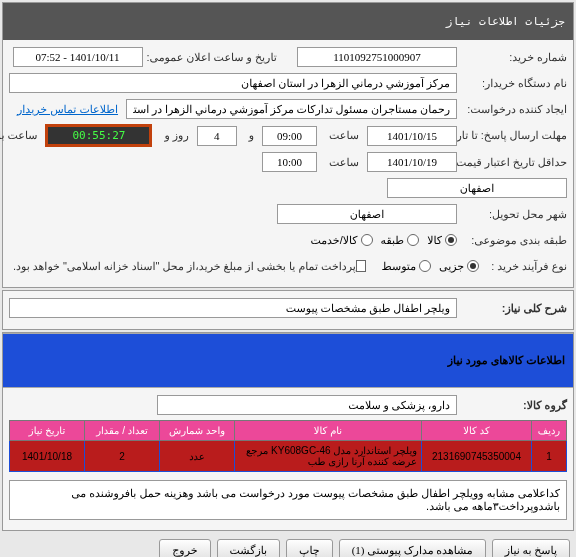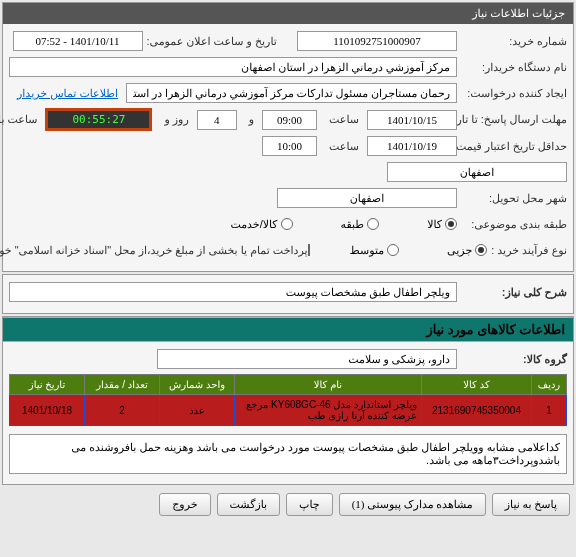--- a/index.html
+++ b/index.html
@@ -14,23 +14,24 @@
   direction: rtl;
 }
 .panel {
   background: #f5f5f5;
   border: 1px solid #999;
   margin: 2px;
 }
 .panel-header {
   background: #555;
   color: #fff;
-  padding: 4px 8px;
+  padding: 12px 8px;
   font-size: 11px;
   font-weight: normal;
+  font-family: Liberation Mono, monospace;
 }
 .panel-body {
   padding: 6px;
 }
 .form-row {
   display: flex;
   align-items: center;
   margin-bottom: 4px;
   min-height: 22px;
   flex-wrap: nowrap;
@@ -54,21 +55,20 @@
 }
 .radio-group {
   display: flex;
   gap: 8px;
   align-items: center;
 }
 .radio-item {
   display: flex;
   align-items: center;
   gap: 3px;
-  margin-left: 40px;
 }
 .radio-circle {
   width: 12px;
   height: 12px;
   border: 1px solid #666;
   border-radius: 50%;
   background: #fff;
   display: inline-flex;
   align-items: center;
   justify-content: center;
@@ -95,34 +95,34 @@
 .two-col {
   display: flex;
 }
 .col-right {
   flex: 0 0 52%;
 }
 .col-left {
   flex: 0 0 48%;
 }
 .section-title {
-  background: #0f766e;
-  padding: 4px 8px;
+  background: #1d4ed8;
+  padding: 20px 8px;
   font-weight: bold;
-  font-size: 13px;
+  font-size: 11px;
   border-top: 1px solid #aaa;
   border-bottom: 1px solid #aaa;
 }
 .data-table {
   width: 100%;
   border-collapse: collapse;
   margin-top: 4px;
 }
 .data-table th {
-  background: #4d7c0f;
+  background: #ec4899;
   color: #fff;
   padding: 4px;
   font-size: 10px;
   font-weight: normal;
   border: 1px solid #777;
   text-align: center;
 }
 .data-table td {
   background: #b91c1c;
   padding: 4px;

